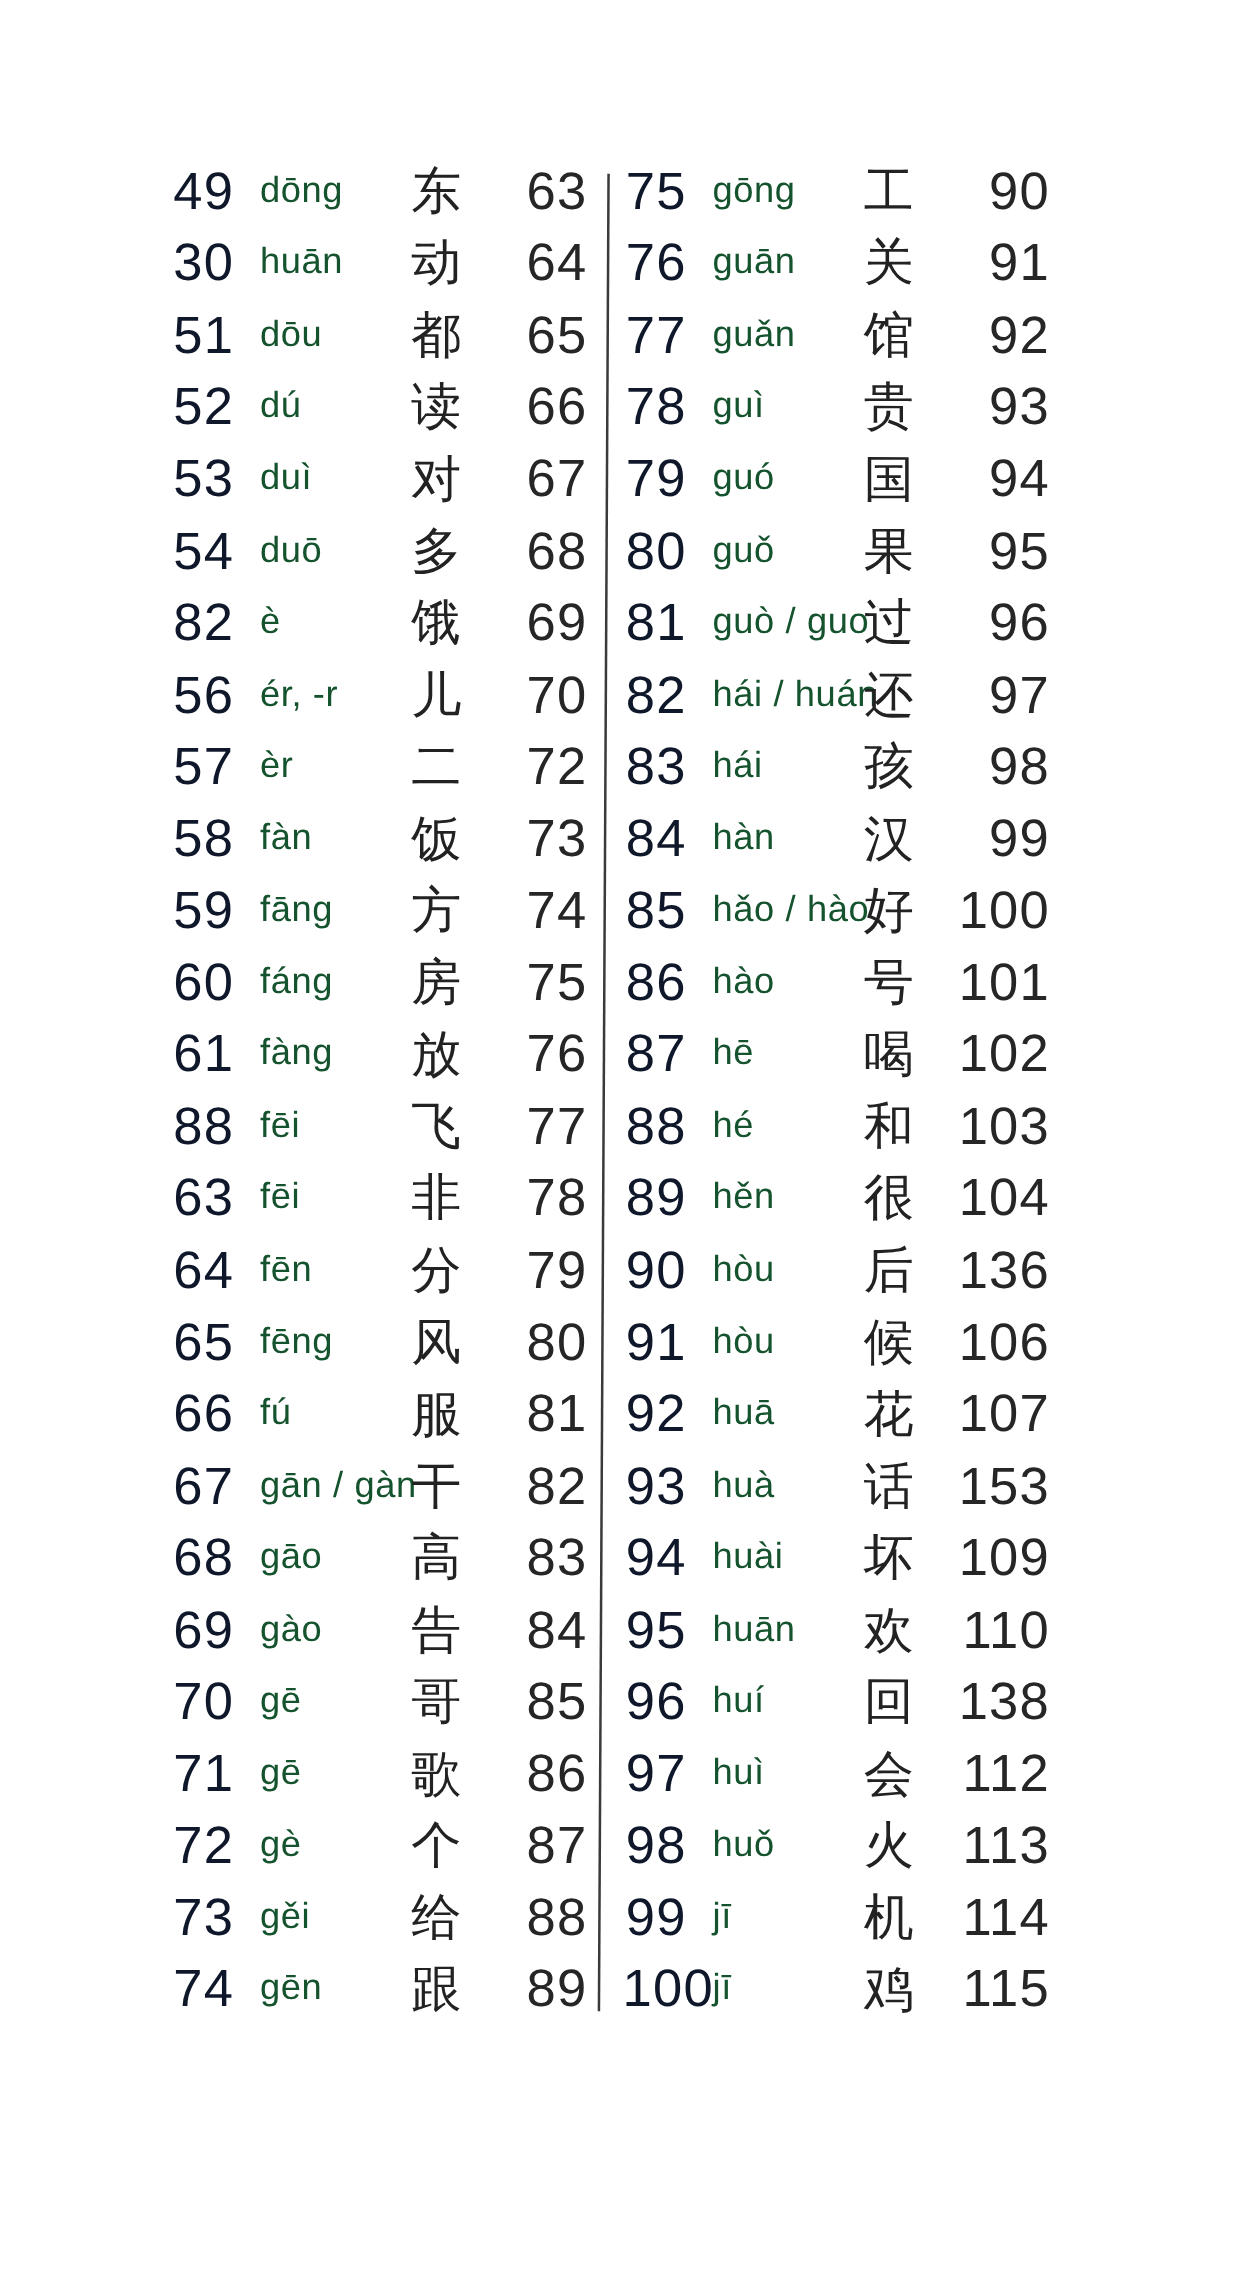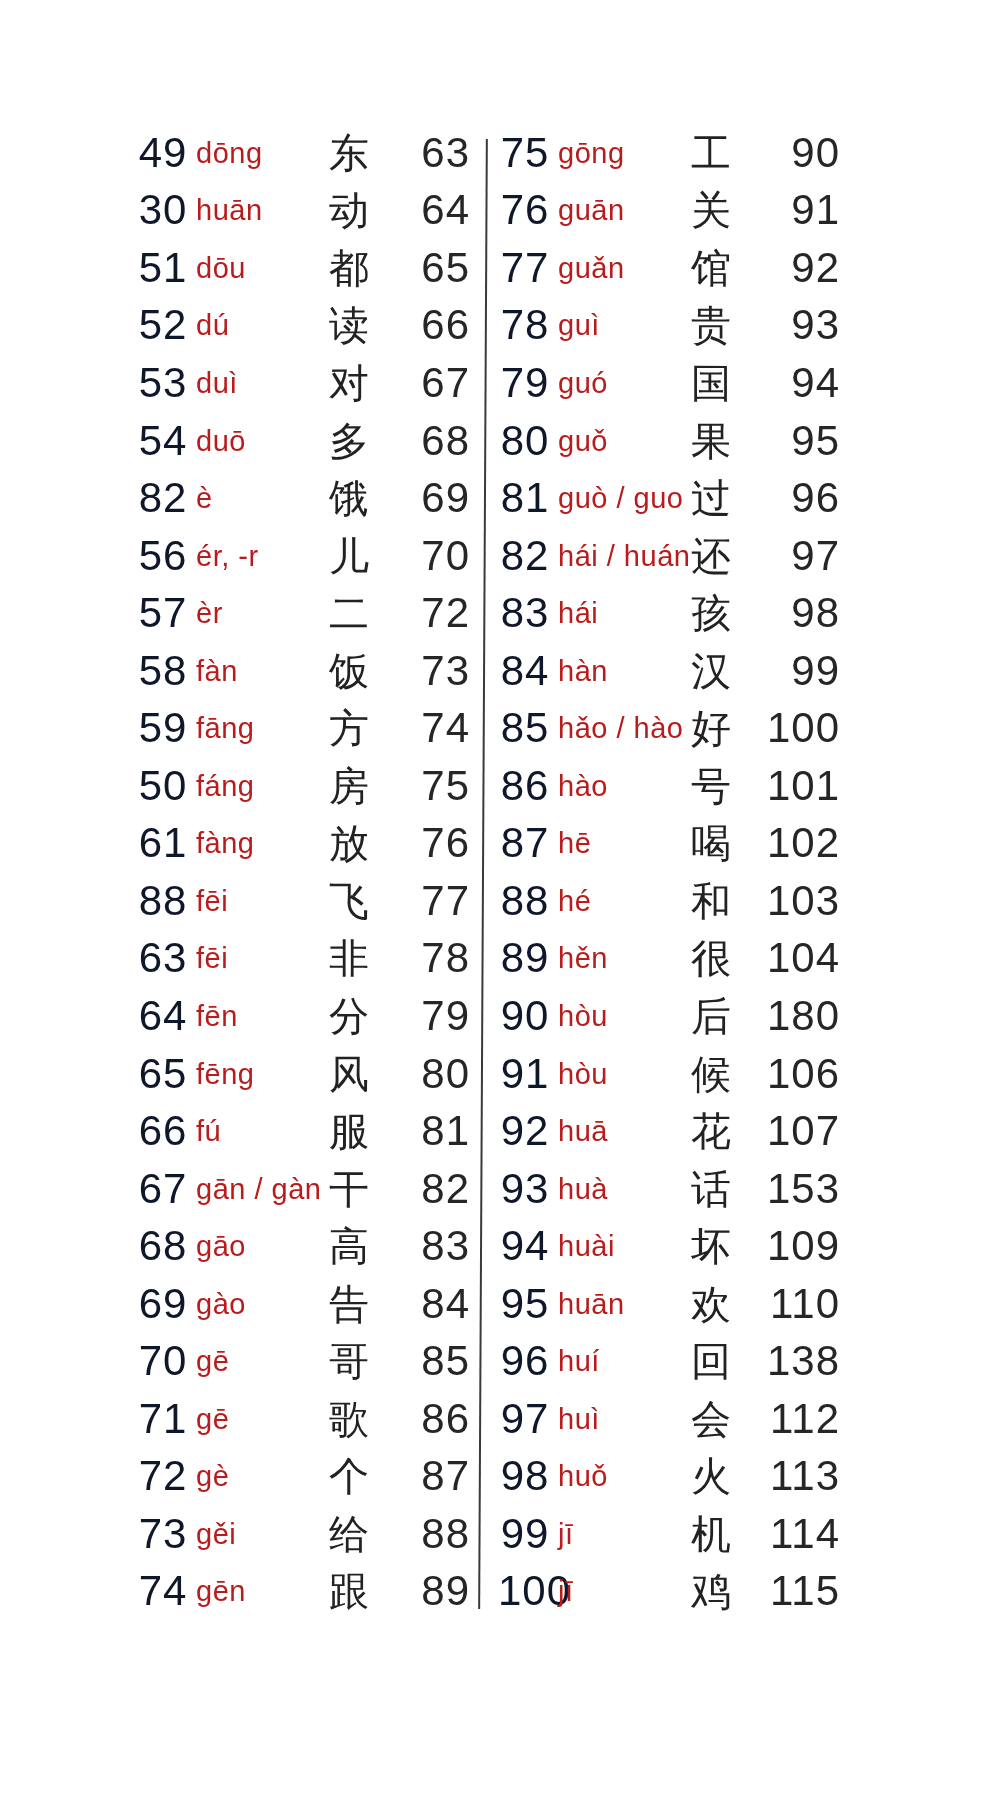--- a/index.html
+++ b/index.html
@@ -47,26 +47,26 @@
   }
   .no {
     left: 0;
     width: 54px;
     text-align: center;
     font-size: 42px;
     letter-spacing: 1px;
     color: #0f172a;
   }
   .py {
-    left: 60px;
+    left: 72px;
     width: 160px;
     text-align: left;
     font-size: 29px;
     letter-spacing: 0.5px;
-    color: #b91c1c;
+    color: #14532d;
   }
   .hz {
     left: 177px;
     width: 72px;
     text-align: center;
     font-size: 40px;
     font-family: "Liberation Serif", serif;
     color: #222222;
   }
   .pg {
@@ -143,21 +143,21 @@
         <span class="hz">饭</span>
         <span class="pg">73</span>
       </div>
       <div class="row">
         <span class="no">59</span>
         <span class="py">fāng</span>
         <span class="hz">方</span>
         <span class="pg">74</span>
       </div>
       <div class="row">
-        <span class="no">50</span>
+        <span class="no">60</span>
         <span class="py">fáng</span>
         <span class="hz">房</span>
         <span class="pg">75</span>
       </div>
       <div class="row">
         <span class="no">61</span>
         <span class="py">fàng</span>
         <span class="hz">放</span>
         <span class="pg">76</span>
       </div>
@@ -331,21 +331,21 @@
       <div class="row">
         <span class="no">89</span>
         <span class="py">hěn</span>
         <span class="hz">很</span>
         <span class="pg">104</span>
       </div>
       <div class="row">
         <span class="no">90</span>
         <span class="py">hòu</span>
         <span class="hz">后</span>
-        <span class="pg">180</span>
+        <span class="pg">136</span>
       </div>
       <div class="row">
         <span class="no">91</span>
         <span class="py">hòu</span>
         <span class="hz">候</span>
         <span class="pg">106</span>
       </div>
       <div class="row">
         <span class="no">92</span>
         <span class="py">huā</span>

